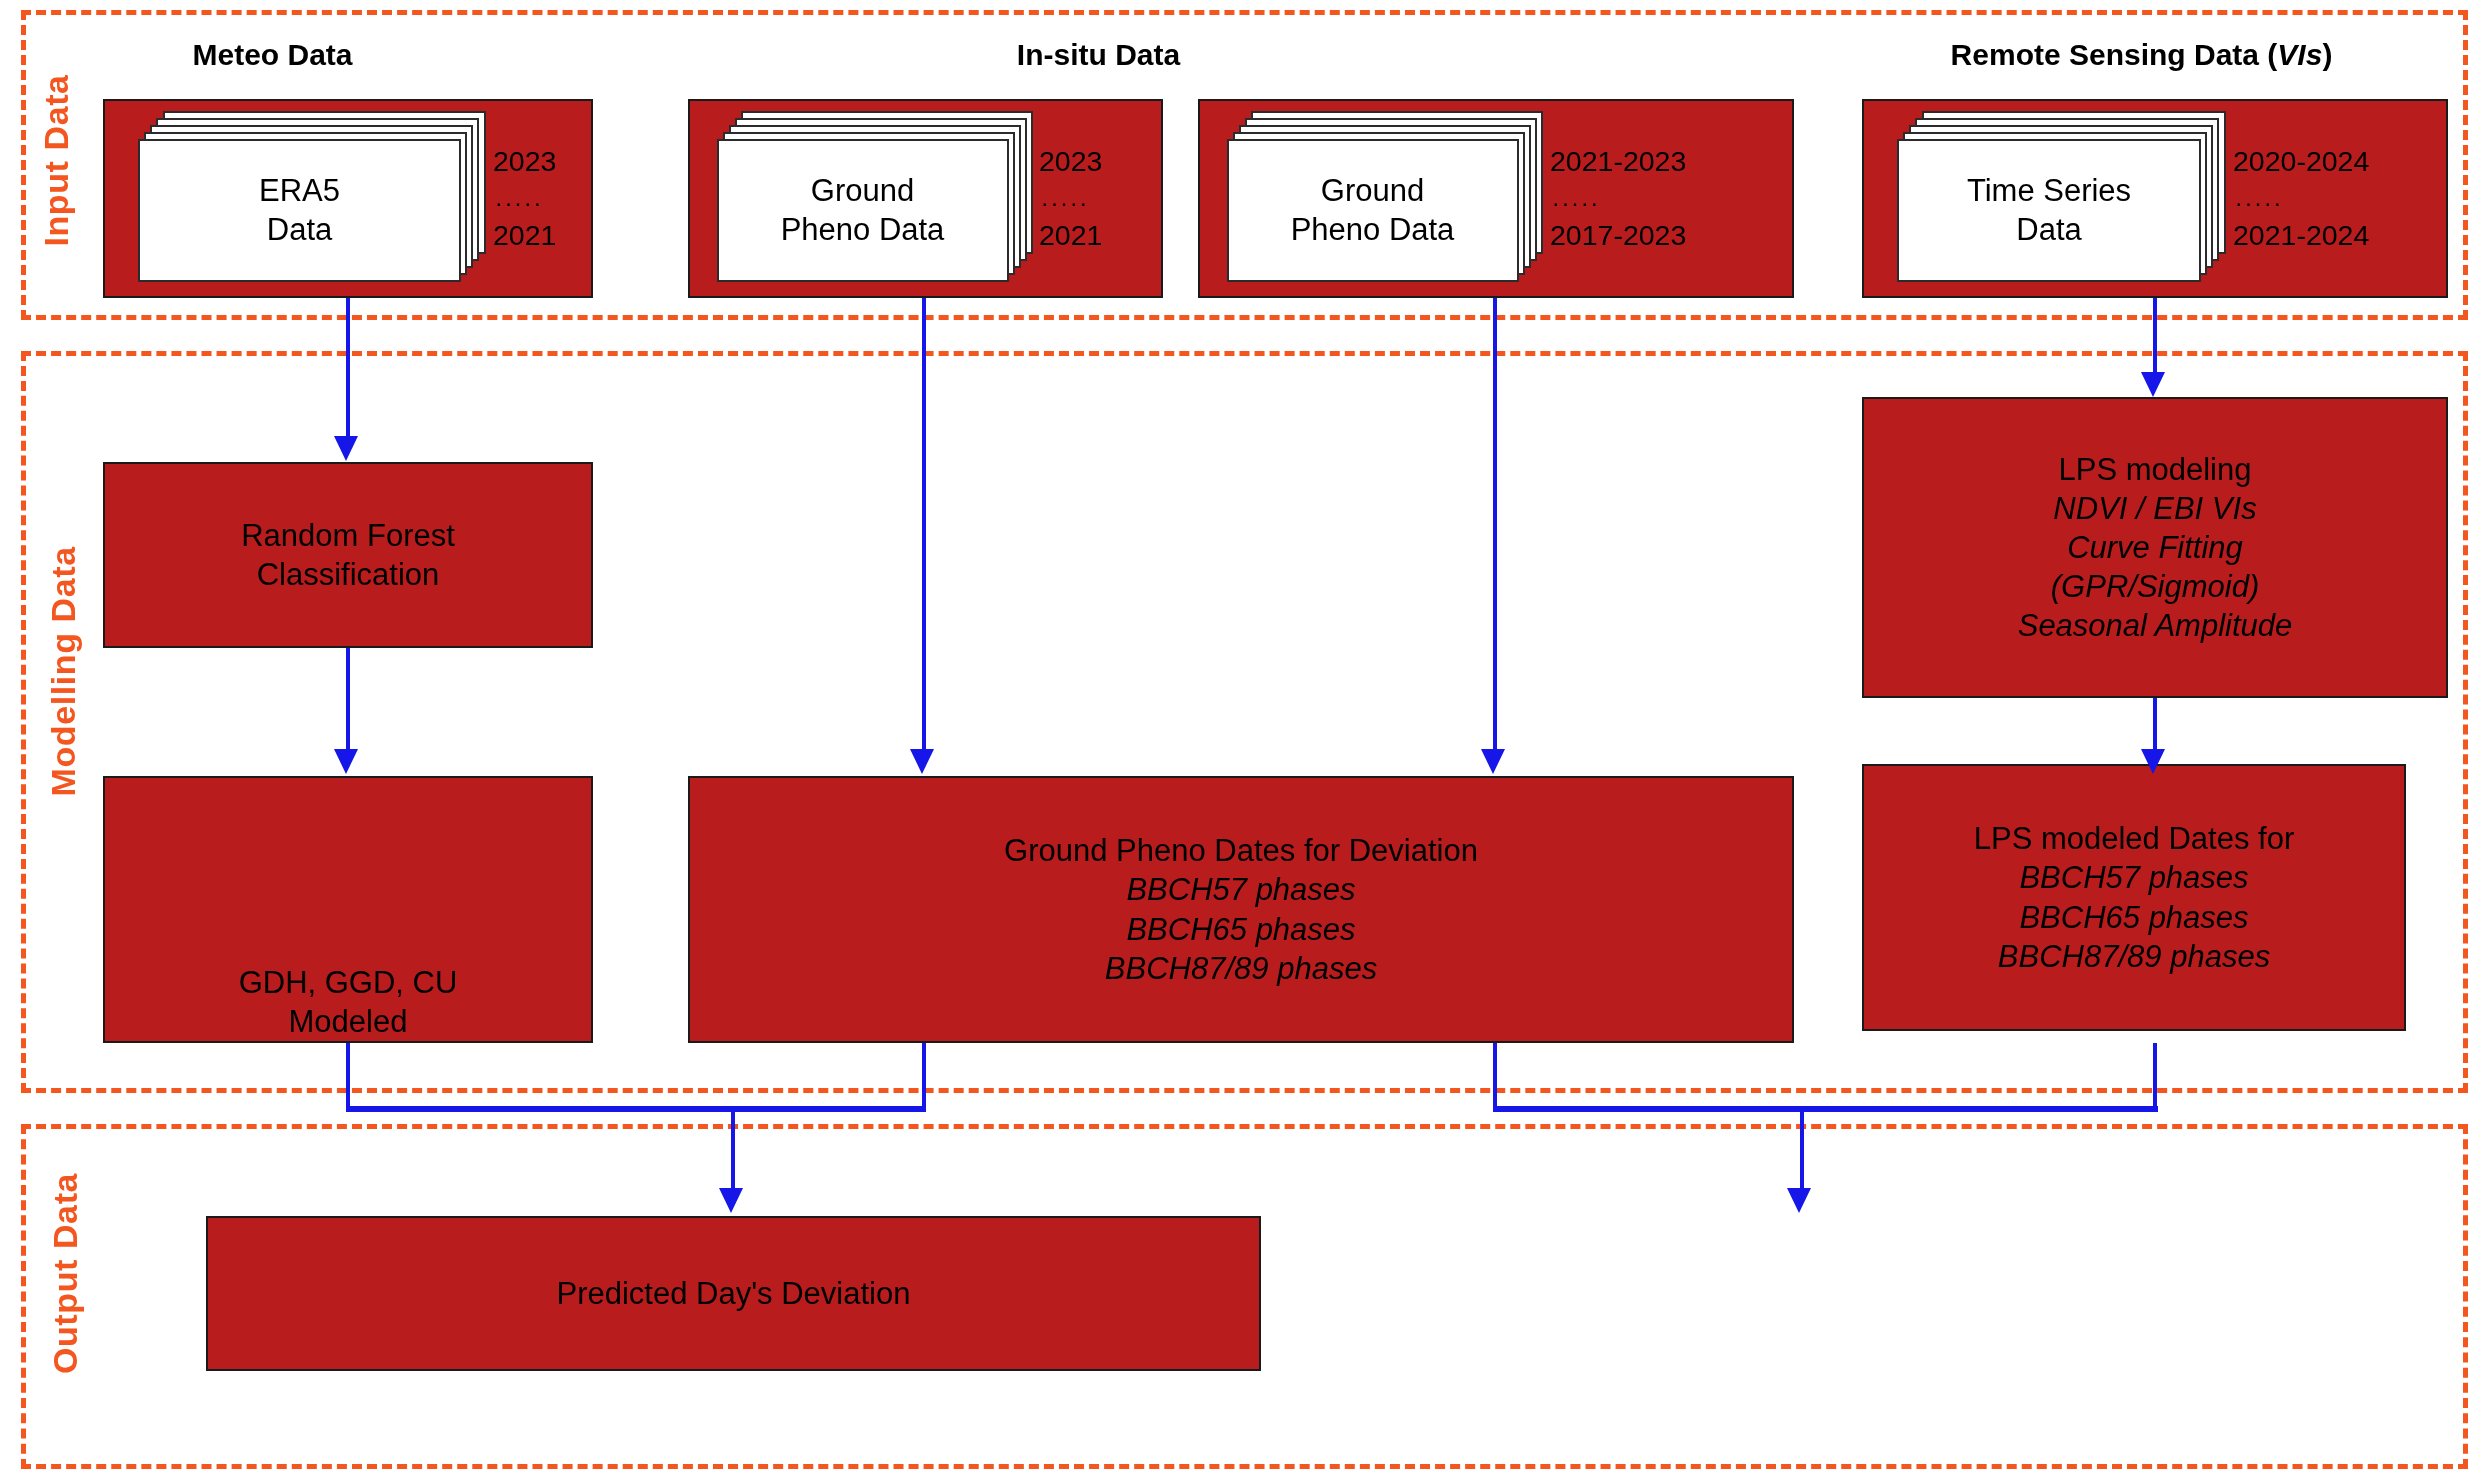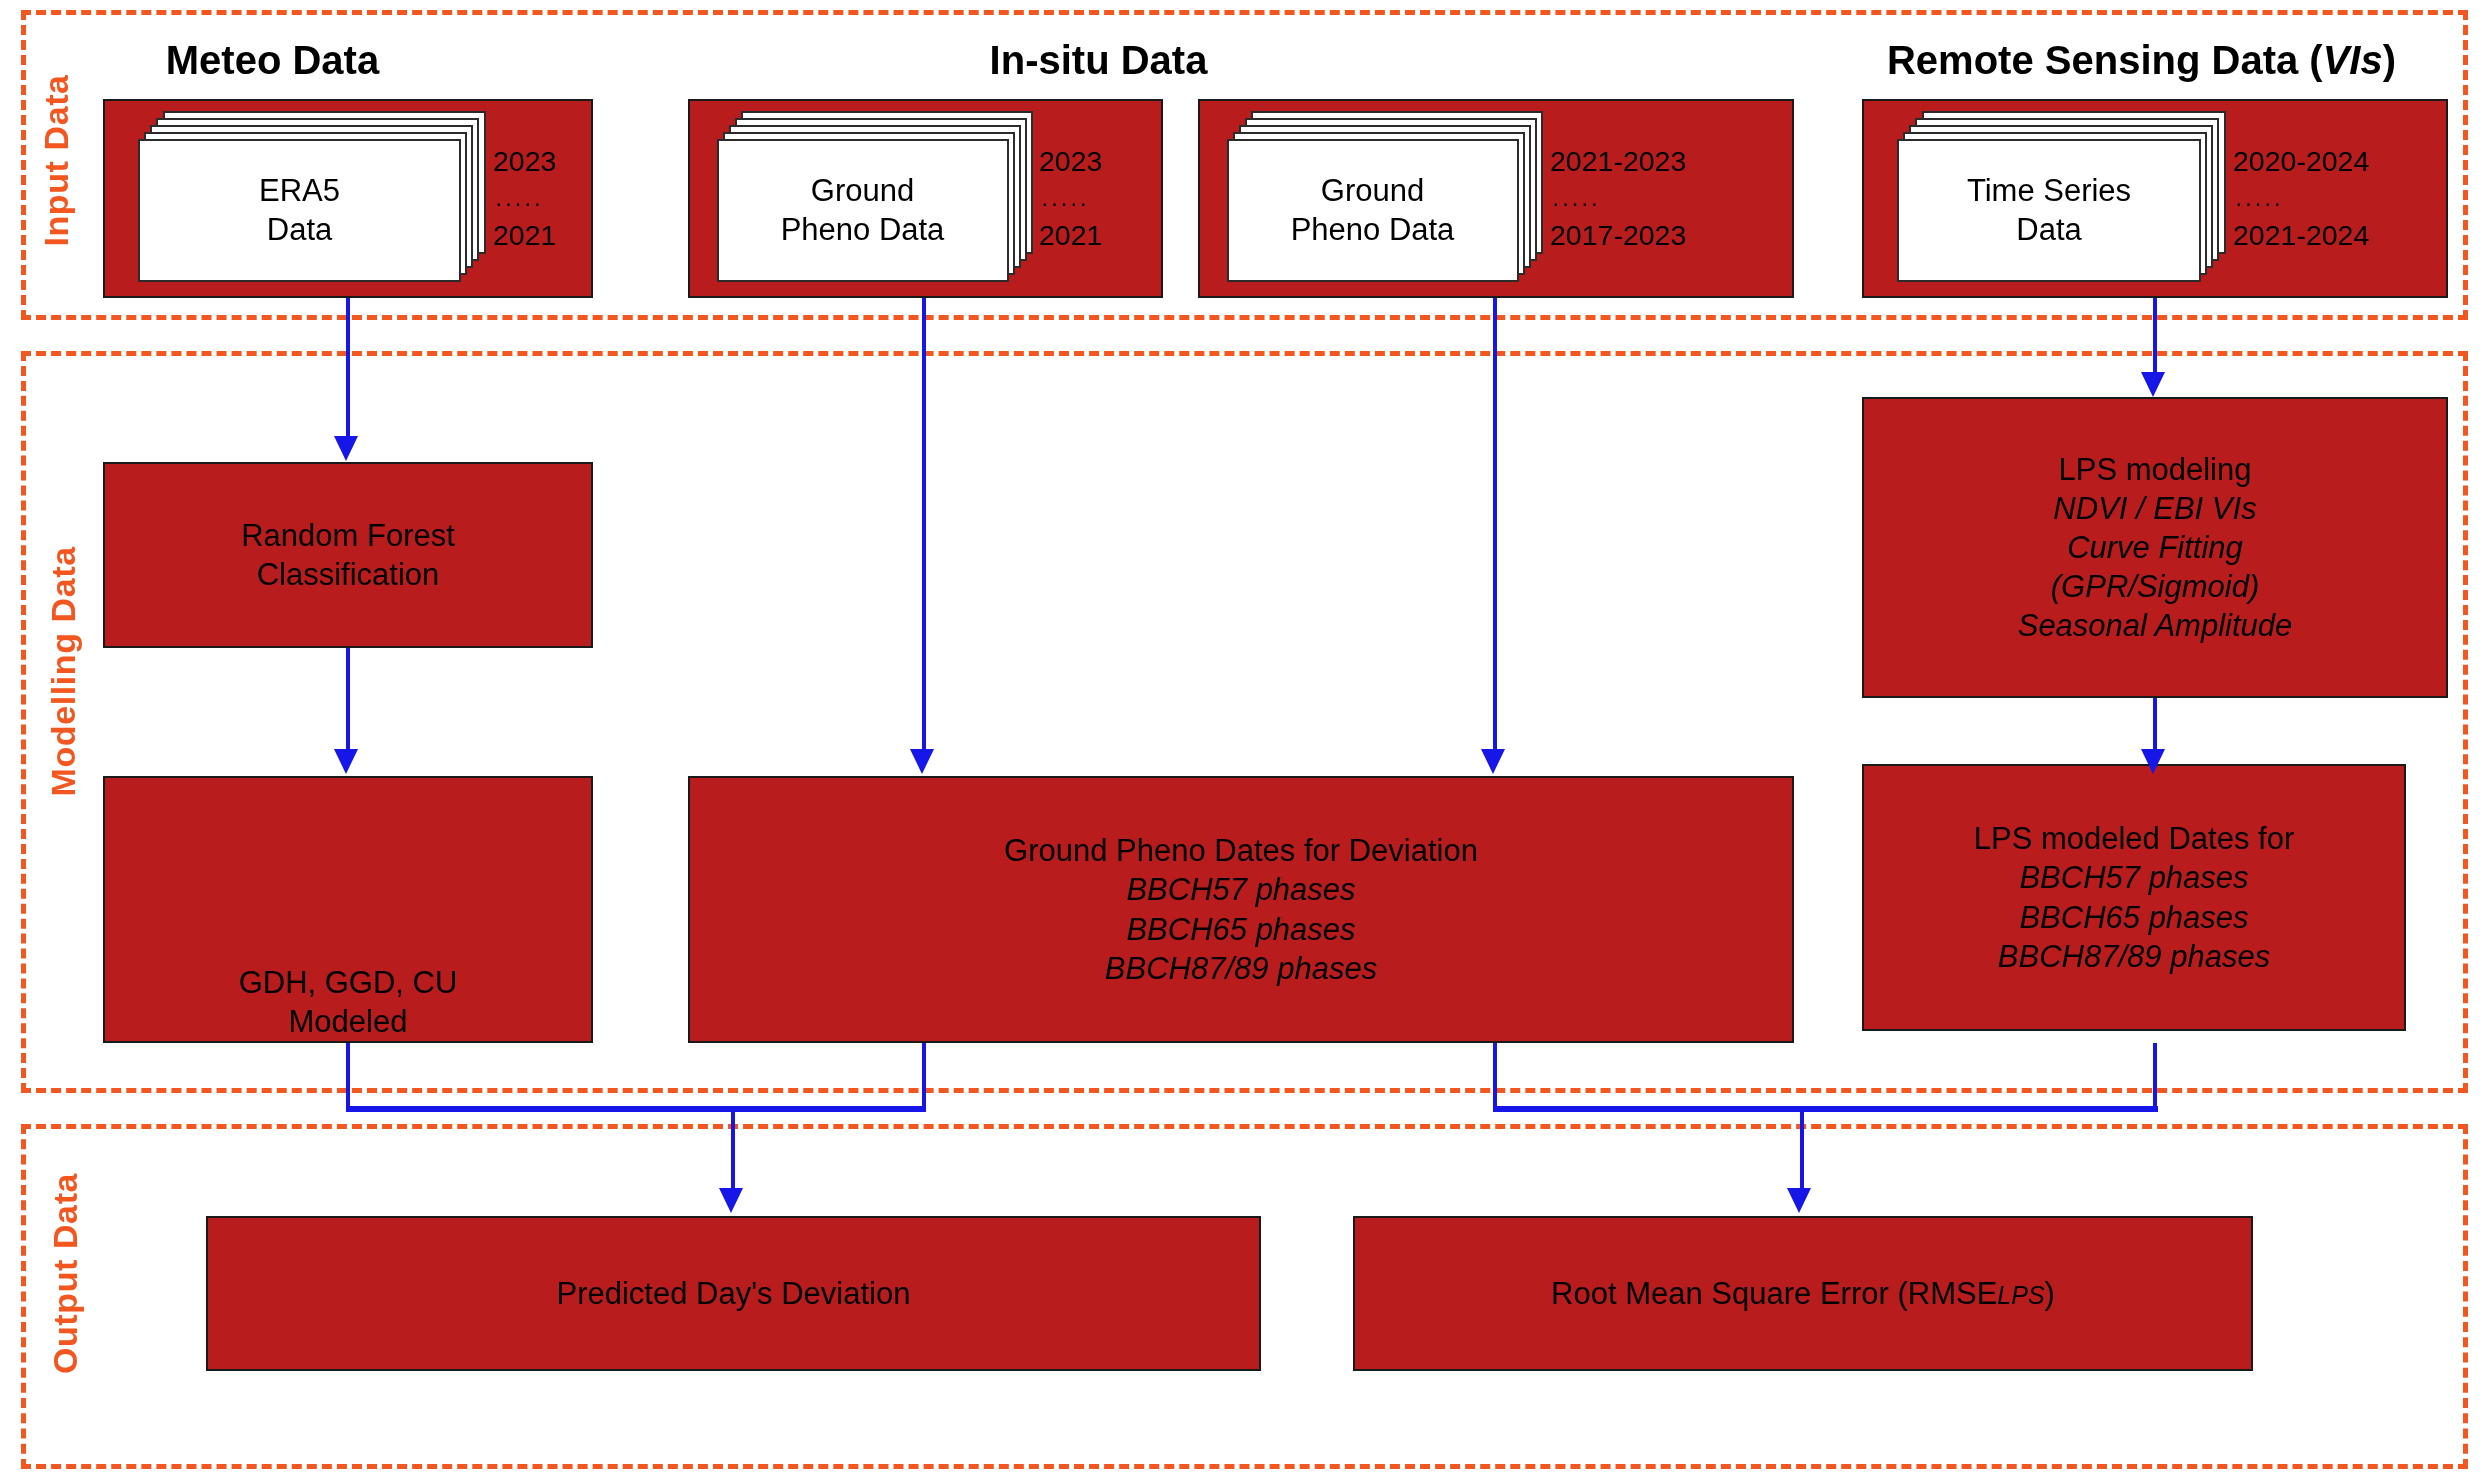--- a/index.html
+++ b/index.html
@@ -36,21 +36,21 @@
     text-align:center;
   }
   #lbl-input  {left:-37px; top:141px;  width:186px;}
   #lbl-model  {left:-55px; top:659px; width:236px;}
   #lbl-output {left:-37px; top:1254px; width:205px;}
 
   
   .col-head{
     position:absolute;
     font-weight:bold;
-    font-size:40px;
+    font-size:30px;
     color:#000;
     white-space:nowrap;
     text-align:center;
   }
   .col-head .it{font-style:italic;}
 
   
   .box{
     position:absolute;
     box-sizing:border-box;
@@ -230,23 +230,20 @@
     <span class="ln">LPS modeled Dates for</span>
     <span class="ln it">BBCH57 phases</span>
     <span class="ln it">BBCH65 phases</span>
     <span class="ln it">BBCH87/89 phases</span>
   </div>
 
   <div class="box" style="left:206px; top:1216px; width:1055px; height:155px;">
     <span class="ln">Predicted Day's Deviation</span>
   </div>
 
-  <div class="box" style="left:1353px; top:1216px; width:900px; height:155px;">
-    <span class="ln"><span>Root Mean Square Error (RMSE</span><span style="font-style:italic;font-size:25px;">LPS</span><span>)</span></span>
-  </div>
 
   <div class="vline" style="left:346px; top:298px; height:140px;"></div>
   <div class="arrow" style="left:334px; top:436px;"></div>
 
   <div class="vline" style="left:346px; top:648px; height:102px;"></div>
   <div class="arrow" style="left:334px; top:749px;"></div>
 
   <div class="vline" style="left:922px; top:298px; height:452px;"></div>
   <div class="arrow" style="left:910px; top:749px;"></div>
 

